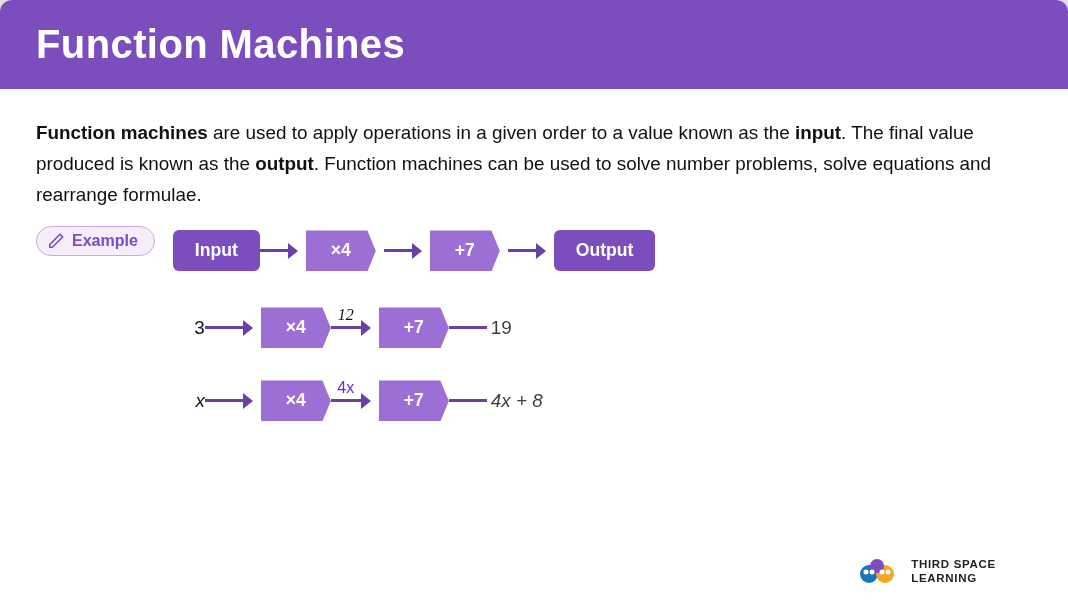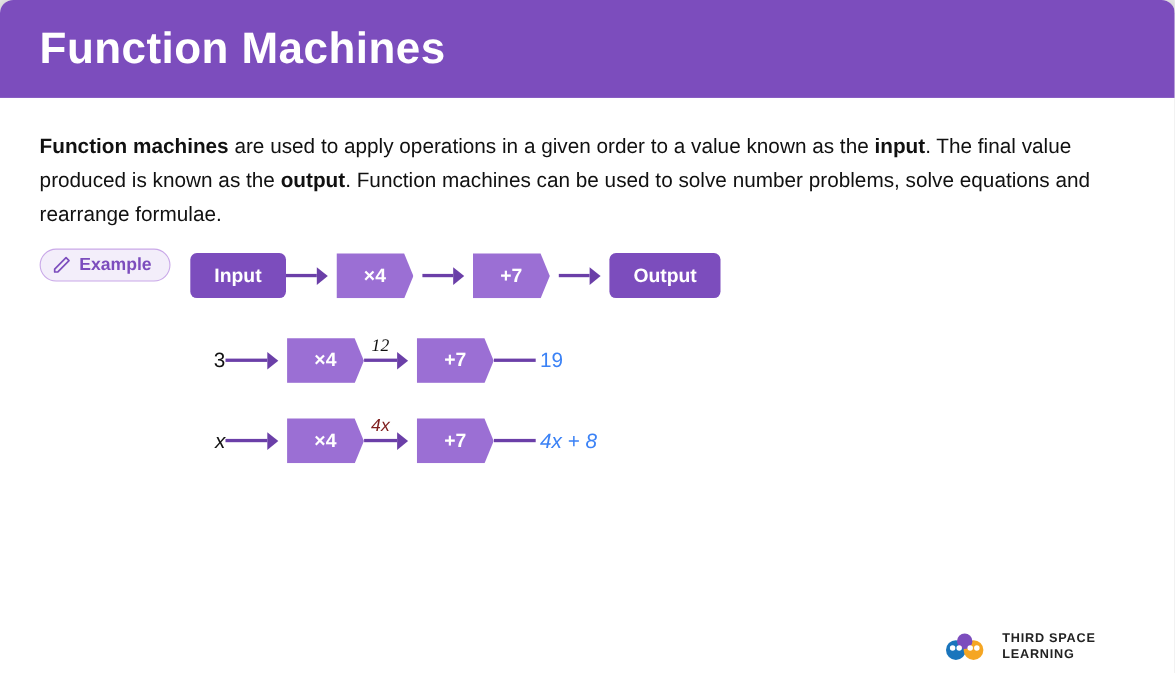--- a/index.html
+++ b/index.html
@@ -111,32 +111,32 @@
     
     .fm-num {
       font-size: 1.18rem;
       color: #111;
       font-style: italic;
       min-width: 18px;
       text-align: right;
     }
     .fm-result {
       font-size: 1.18rem;
-      color: #3b82f6;
+      color: #404040;
       margin-left: 4px;
     }
 
     
     .logo-area {
       display: flex;
       align-items: center;
       gap: 10px;
       position: absolute;
       right: 36px;
-      bottom: 20px;
+      bottom: 37px;
     }
     .logo-text {
       display: flex;
       flex-direction: column;
       align-items: flex-start;
     }
     .logo-text span {
       font-size: 0.72rem;
       font-weight: 800;
       color: #222;
@@ -240,21 +240,21 @@
           </div>
 
           <div class="fm-row" style="margin-bottom:0; margin-left:0; padding-top:14px;">
             <span class="fm-num" style="min-width:32px; font-style:italic; font-weight:400;">x</span>
             <div class="fm-line" style="width:38px;"></div>
             <div class="arrow-right"></div>
             <div style="width:8px;"></div>
             <div class="fm-op">×4</div>
 
             <div style="position:relative; display:flex; align-items:center;">
-              <span style="position:absolute; top:-20px; left:50%; transform:translateX(-50%); font-size:1rem; color:#7f1d1d; white-space:nowrap; font-style:italic;">4x</span>
+              <span style="position:absolute; top:-20px; left:50%; transform:translateX(-50%); font-size:1rem; color:#6d28d9; white-space:nowrap; ">4x</span>
               <div class="fm-line" style="width:30px;"></div>
             </div>
             <div class="arrow-right"></div>
             <div style="width:8px;"></div>
             <div class="fm-op">+7</div>
             <div class="fm-line" style="width:38px;"></div>
             <span class="fm-result" style="font-style:italic;">4x + 8</span>
           </div>
 
         </div>

